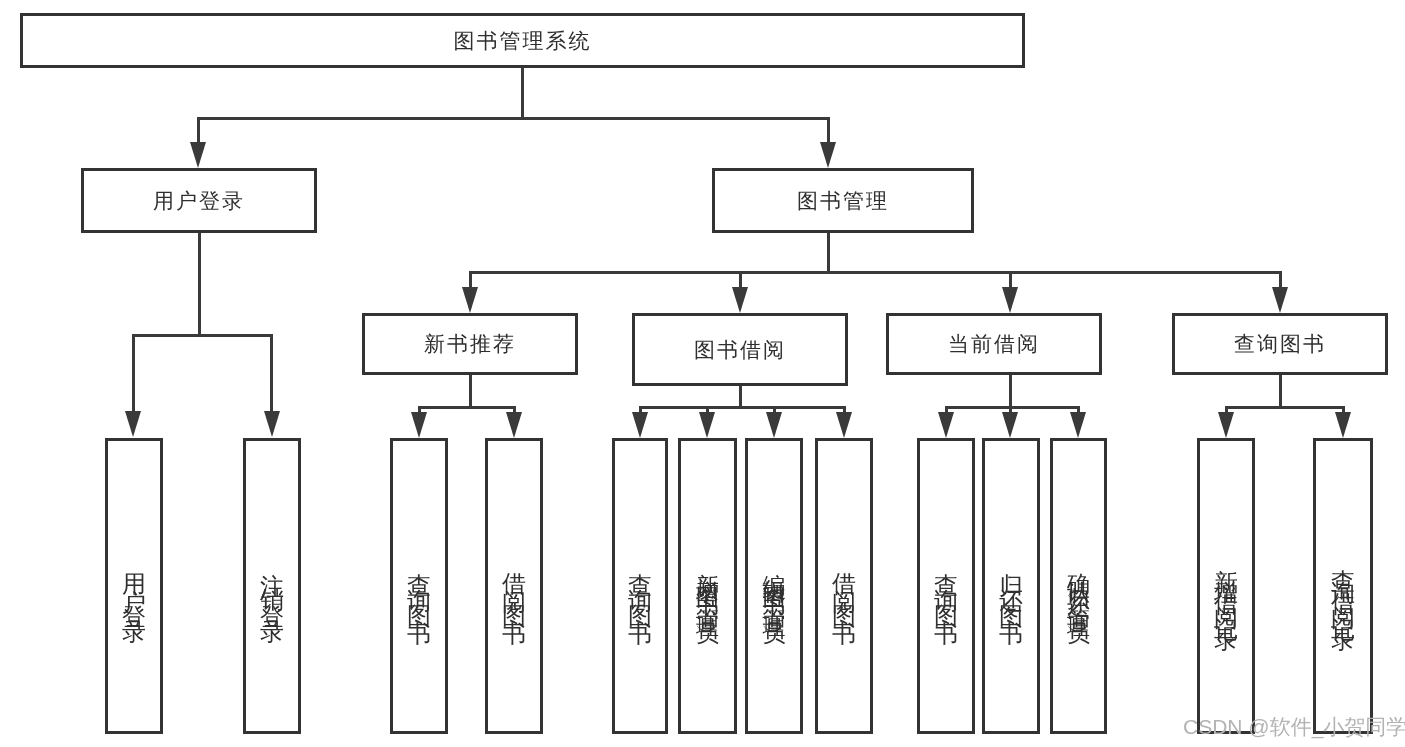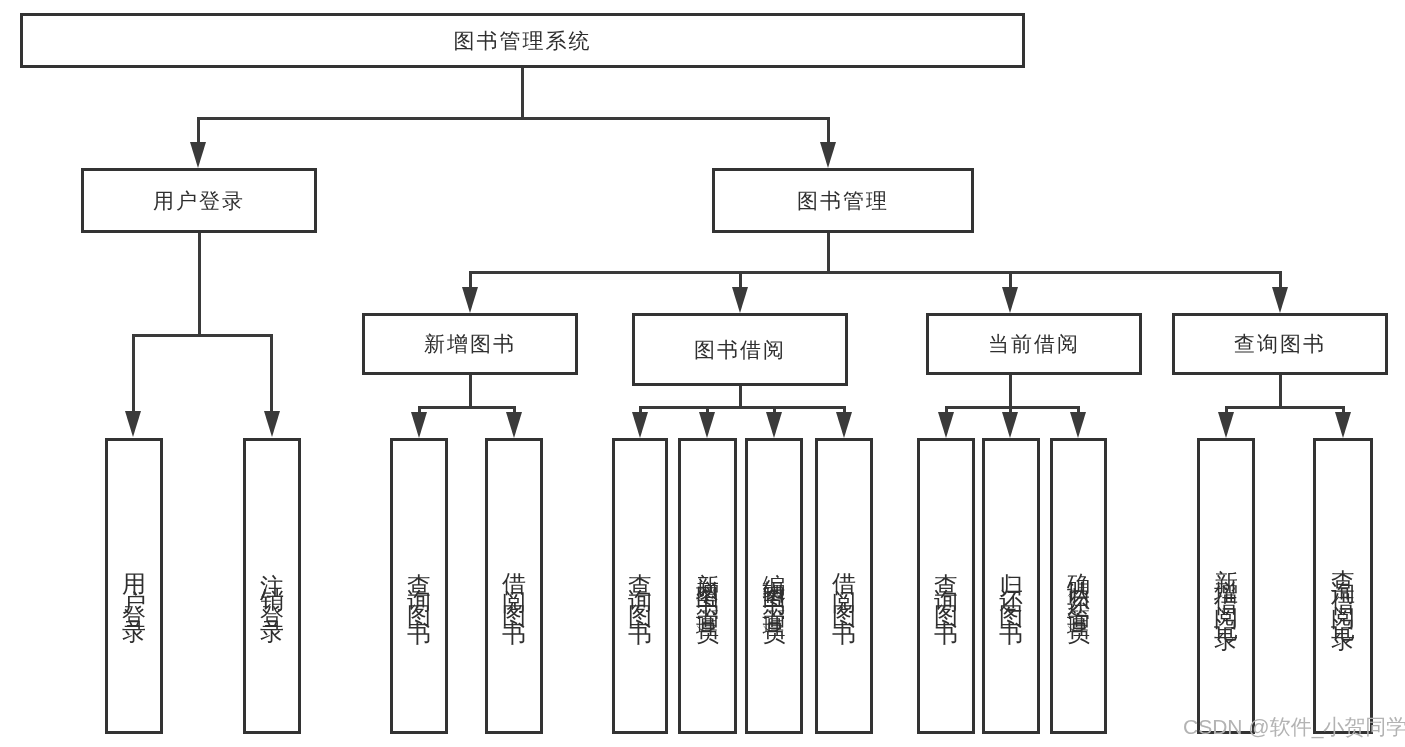--- a/index.html
+++ b/index.html
@@ -127,26 +127,26 @@
   </div>
 
   <div class="box" style="left:81px; top:168px; width:236px; height:65px;">
     <span class="hlabel">用户登录</span>
   </div>
   <div class="box" style="left:712px; top:168px; width:262px; height:65px;">
     <span class="hlabel">图书管理</span>
   </div>
 
   <div class="box" style="left:362px; top:313px; width:216px; height:62px;">
-    <span class="hlabel">新增图书</span>
+    <span class="hlabel">新书推荐</span>
   </div>
   <div class="box" style="left:632px; top:313px; width:216px; height:73px;">
     <span class="hlabel">图书借阅</span>
   </div>
-  <div class="box" style="left:926px; top:313px; width:216px; height:62px;">
+  <div class="box" style="left:886px; top:313px; width:216px; height:62px;">
     <span class="hlabel">当前借阅</span>
   </div>
   <div class="box" style="left:1172px; top:313px; width:216px; height:62px;">
     <span class="hlabel">查询图书</span>
   </div>
 
   <div class="box vbox" style="left:105px; top:438px; width:58px; height:296px;">
     <span>用户登录</span>
   </div>
   <div class="box vbox" style="left:243px; top:438px; width:58px; height:296px;">

